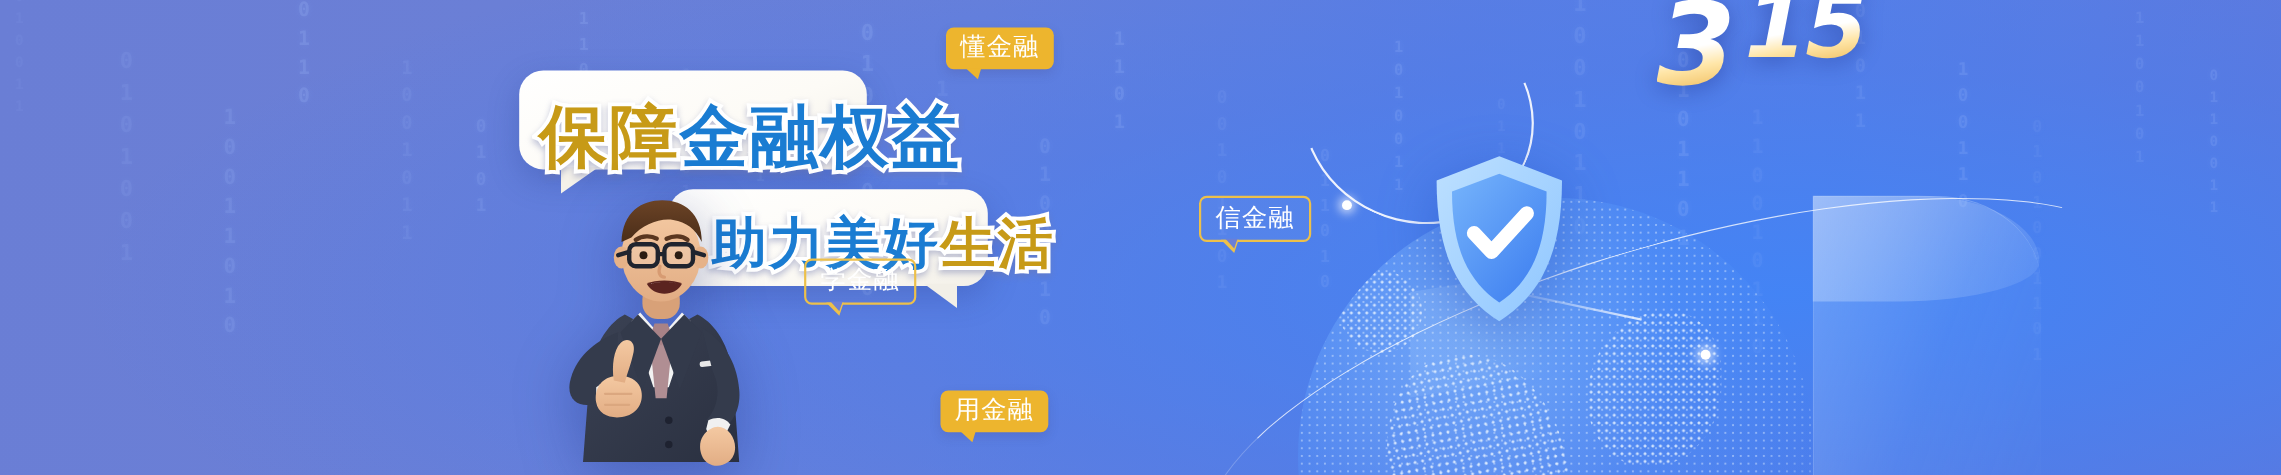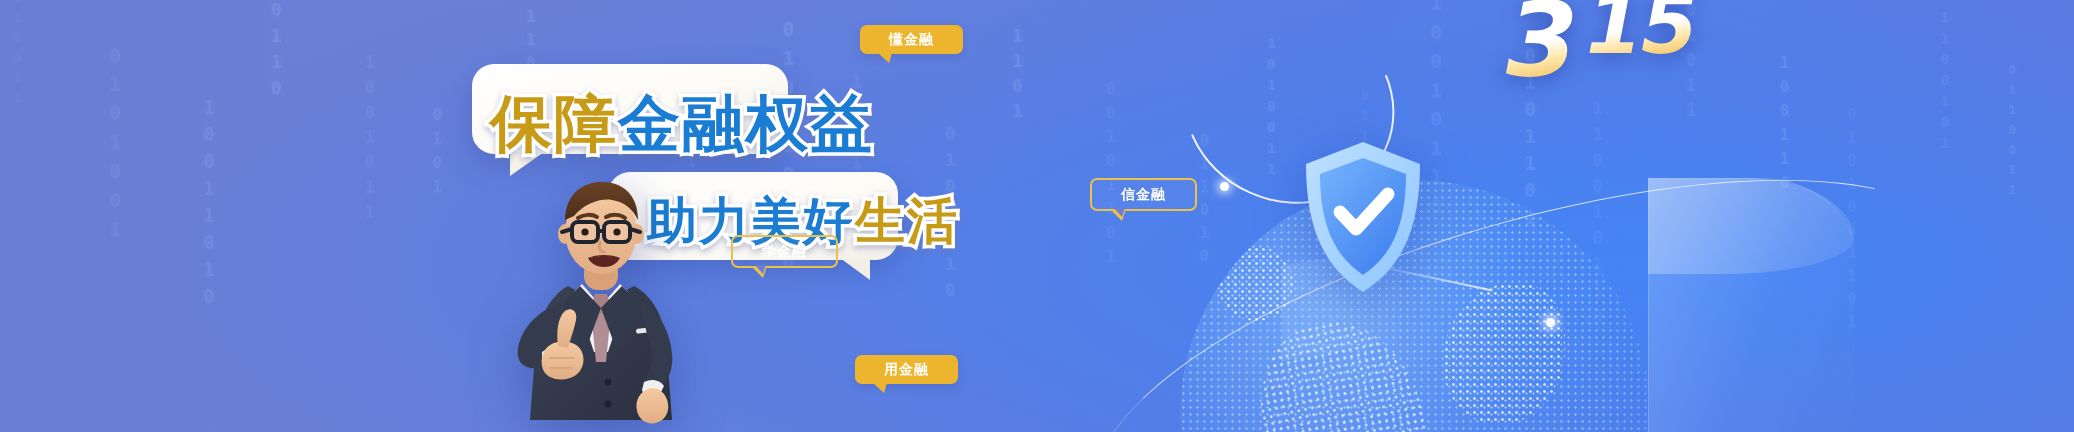--- a/index.html
+++ b/index.html
@@ -123,25 +123,25 @@
   }
   .hl1{left:490px;top:82px;font-size:62px;}
   .hl2{left:647px;top:188px;font-size:50px;text-align:right;}
   .gold{color:#c79a17;}
   .blue{color:#1a7cd2;}
 
   
   .tag{
     position:absolute;
     font-family:"DejaVu Sans","Liberation Sans",sans-serif;
-    font-weight:700;
-    font-size:14px;
+    font-weight:400;
+    font-size:23px;
     letter-spacing:1px;
     color:#ffffff;
-    padding:7px 29px 8px;
+    padding:7px 13px 8px;
     border-radius:7px;
     white-space:nowrap;
     line-height:1;
   }
   .tag-filled{background:#edb52e;box-shadow:0 4px 10px rgba(60,60,120,.18);}
   .tag-outline{border:2px solid #edc04a;background:rgba(255,255,255,.03);}
   .tag .nub{position:absolute;width:0;height:0;}
   .tag-filled .nub{
     left:18px;bottom:-9px;
     border-left:11px solid transparent;border-right:3px solid transparent;

